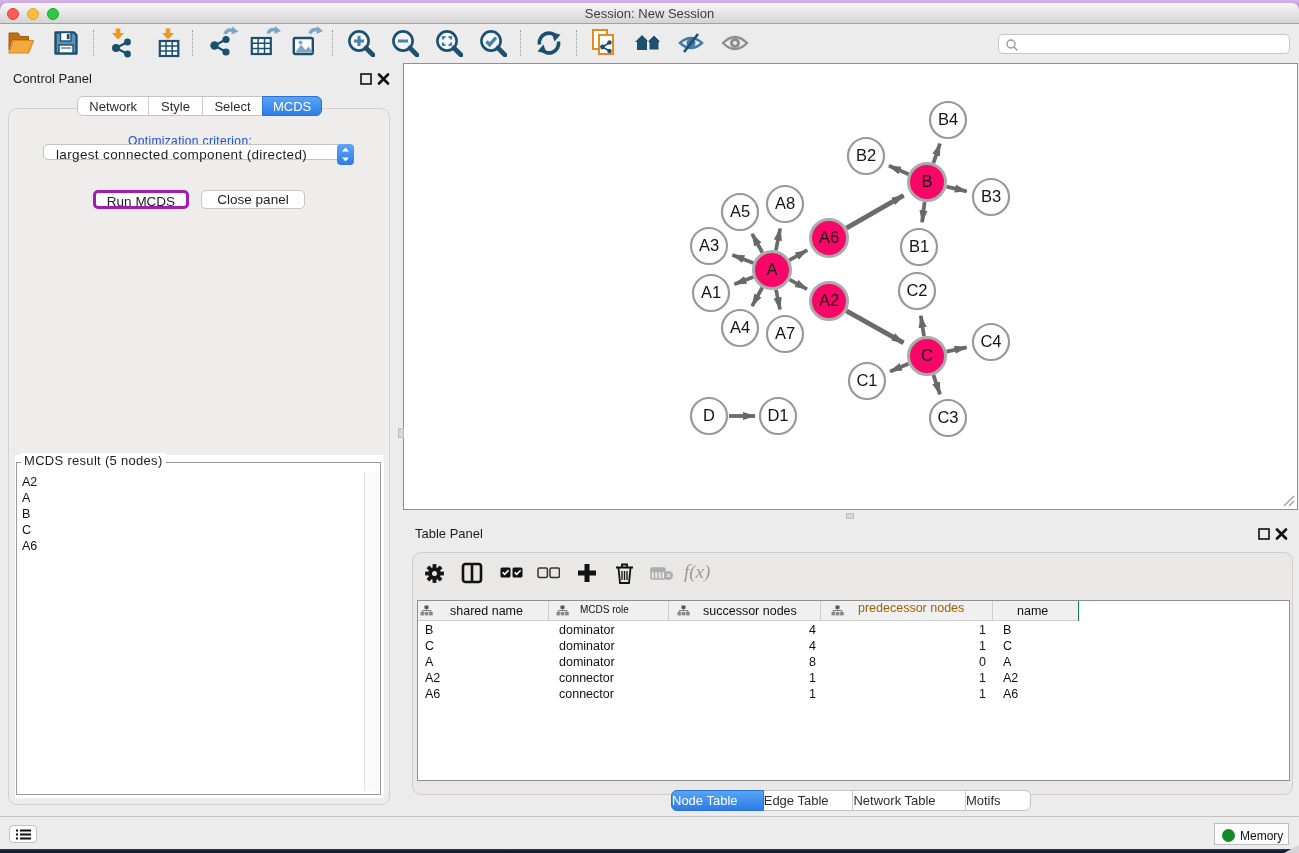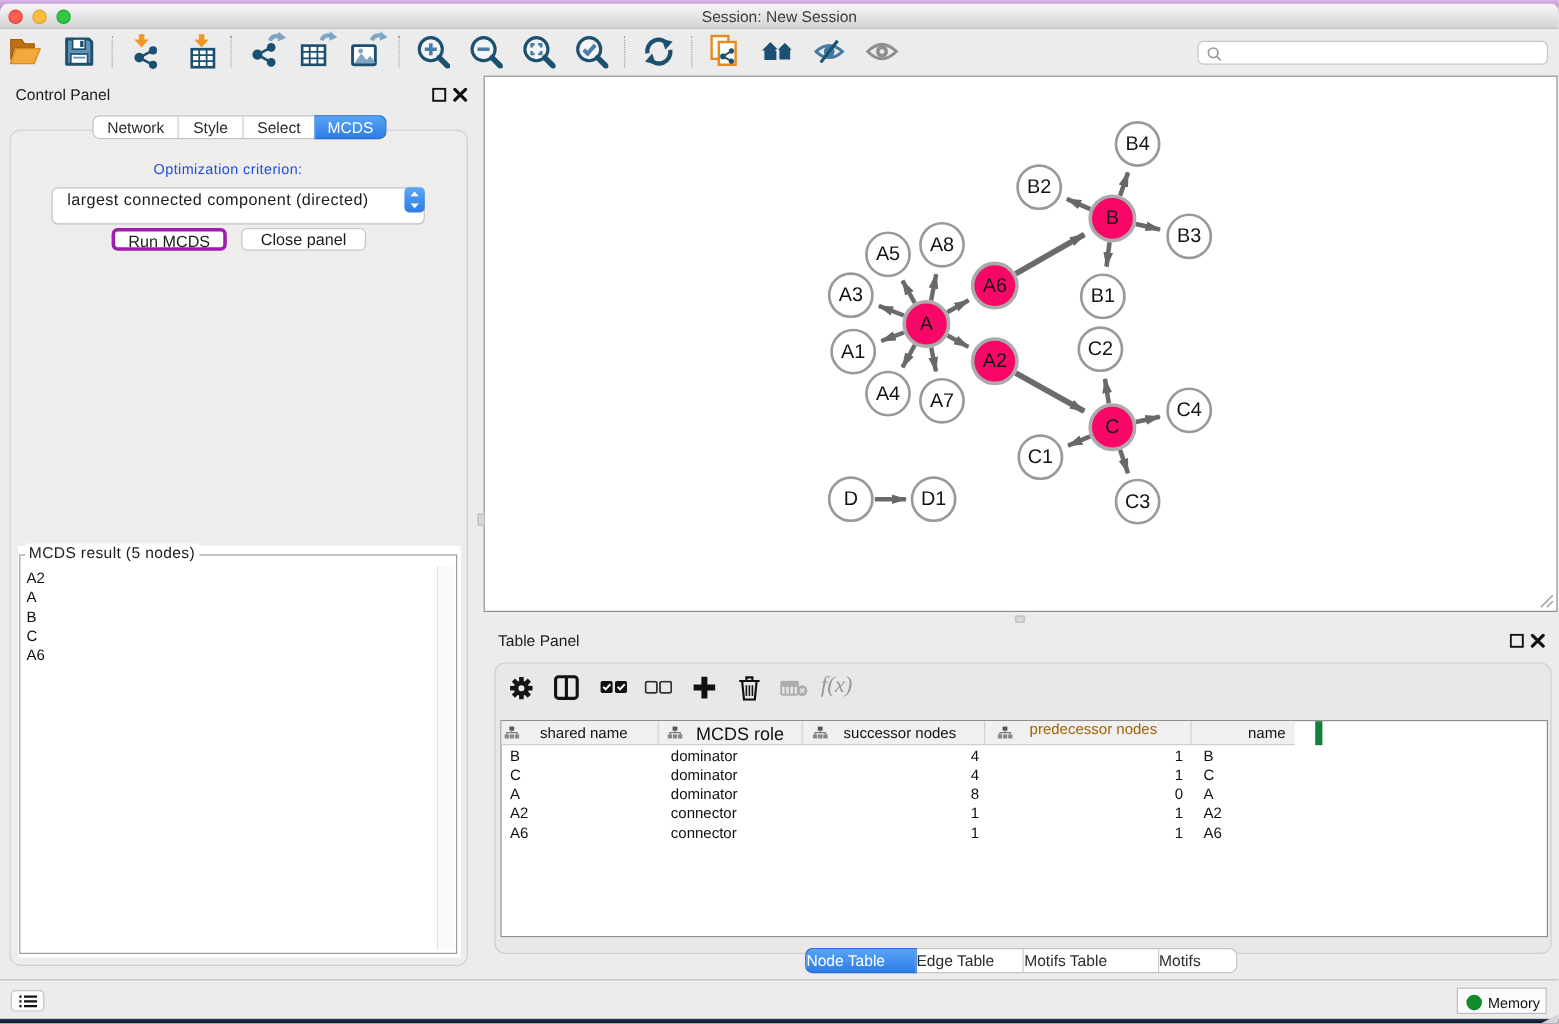--- a/index.html
+++ b/index.html
@@ -144,21 +144,21 @@
  <path d="M19 1.5 L28 10.5 M28 1.5 L19 10.5" stroke="#111" stroke-width="2.6" stroke-linecap="round"></path>
 </svg>
 <div class="abs" style="left:8px;top:108px;width:382px;height:697px;background:#eeedec;border:1px solid #d2d1d0;border-radius:9px"></div>
 <div class="abs" style="left:77px;top:96px;width:245px;height:20px;background:#fff;border:1px solid #c4c4c4;border-radius:6px;display:flex;font-size:13px;color:#2c2c2c;text-align:center;line-height:19px">
  <div style="flex:1.18;border-right:1px solid #ccc">Network</div>
  <div style="flex:0.88;border-right:1px solid #ccc">Style</div>
  <div style="flex:1.0;">Select</div>
  <div style="flex:0.97;background:linear-gradient(#58a4f6,#2e7ce6);color:#fff;border-radius:0 6px 6px 0;margin:-1px -1px -1px 0;border:1px solid #2a72d8">MCDS</div>
 </div>
 <div class="abs" style="left:128px;top:134px;font-size:12px;color:#1d4ed8;letter-spacing:0.35px">Optimization criterion:</div>
-<div class="abs" style="left:43px;top:156px;width:311px;height:31px;background:#fff;border:1px solid #c3c3c3;border-radius:5px;font-size:13.5px;color:#1d1d1d">
+<div class="abs" style="left:43px;top:144px;width:311px;height:16px;background:#fff;border:1px solid #c3c3c3;border-radius:5px;font-size:13.5px;color:#1d1d1d">
  <div style="padding:2px 0 0 12px;letter-spacing:0.35px">largest connected component (directed)</div>
  <div class="abs" style="right:-1px;top:-1px;width:17px;height:21px;background:linear-gradient(#5ba7f7,#2d7ce7);border-radius:4px">
   <svg width="17" height="21" viewBox="0 0 17 21">
         <path d="M8.5 3.5 L12 7.5 H5 z M8.5 17.5 L5 13.5 h7 z" fill="#fff"></path>
       </svg>
  </div>
 </div>
 <div class="abs" style="left:93px;top:190px;width:96px;height:19px;background:#fff;border:3px solid #a21caf;border-radius:5px;font-size:13.5px;text-align:center;line-height:18px;color:#1d1d1d">Run MCDS</div>
 <div class="abs" style="left:201px;top:190px;width:104px;height:19px;background:#fff;border:1px solid #c6c6c6;border-radius:5px;font-size:13.5px;text-align:center;line-height:18px;color:#1d1d1d">Close panel</div>
 
@@ -315,21 +315,21 @@
         <div style="position:absolute;left:32px;top:3px;font-size:12.5px;color:#111">shared name</div>
       </div>
       <div class="abs" style="left:131px;top:0;width:120px;height:20px;border-right:1px solid #cfcfcf;">
         <svg width="13" height="12" style="position:absolute;left:7px;top:4px">
           <rect x="4.5" y="0.5" width="4" height="3.4" fill="#555"></rect>
           <rect x="0.5" y="7" width="3.6" height="3.4" fill="#888"></rect>
           <rect x="4.8" y="7" width="3.6" height="3.4" fill="#888"></rect>
           <rect x="9.1" y="7" width="3.6" height="3.4" fill="#888"></rect>
           <path d="M6.5 3.9 V5.6 M2.3 7 V5.6 H10.9 V7" stroke="#777" stroke-width="1" fill="none"></path>
         </svg>
-        <div style="position:absolute;left:31px;top:3px;font-size:15px;color:#111">MCDS role</div>
+        <div style="position:absolute;left:31px;top:3px;font-size:10px;color:#111">MCDS role</div>
       </div>
       <div class="abs" style="left:251px;top:0;width:152px;height:20px;border-right:1px solid #cfcfcf;">
         <svg width="13" height="12" style="position:absolute;left:8px;top:4px">
           <rect x="4.5" y="0.5" width="4" height="3.4" fill="#555"></rect>
           <rect x="0.5" y="7" width="3.6" height="3.4" fill="#888"></rect>
           <rect x="4.8" y="7" width="3.6" height="3.4" fill="#888"></rect>
           <rect x="9.1" y="7" width="3.6" height="3.4" fill="#888"></rect>
           <path d="M6.5 3.9 V5.6 M2.3 7 V5.6 H10.9 V7" stroke="#777" stroke-width="1" fill="none"></path>
         </svg>
         <div style="position:absolute;left:34px;top:3px;font-size:12.5px;color:#111">successor nodes</div>
@@ -337,21 +337,21 @@
       <div class="abs" style="left:403px;top:0;width:172px;height:20px;border-right:1px solid #cfcfcf;">
         <svg width="13" height="12" style="position:absolute;left:10px;top:4px">
           <rect x="4.5" y="0.5" width="4" height="3.4" fill="#555"></rect>
           <rect x="0.5" y="7" width="3.6" height="3.4" fill="#888"></rect>
           <rect x="4.8" y="7" width="3.6" height="3.4" fill="#888"></rect>
           <rect x="9.1" y="7" width="3.6" height="3.4" fill="#888"></rect>
           <path d="M6.5 3.9 V5.6 M2.3 7 V5.6 H10.9 V7" stroke="#777" stroke-width="1" fill="none"></path>
         </svg>
         <div style="position:absolute;left:37px;top:0;font-size:12.5px;color:#a16207">predecessor nodes</div>
       </div>
-      <div class="abs" style="left:598px;top:0;width:86px;height:20px;border-right:6px solid #15803d;">
+      <div class="abs" style="left:575px;top:0;width:86px;height:20px;border-right:1px solid #15803d;">
         <div style="position:absolute;left:24px;top:3px;font-size:12.5px;color:#111">name</div>
       </div>
     </div>
  <div class="abs" style="left:0;top:20px;width:871px;height:159px">
       <div class="abs" style="top:2.0px;left:7px;font-size:12.5px;color:#111">B</div>
       <div class="abs" style="top:2.0px;left:141px;font-size:12.5px;color:#111">dominator</div>
       <div class="abs" style="top:2.0px;left:250px;width:148px;text-align:right;font-size:12.5px;color:#111">4</div>
       <div class="abs" style="top:2.0px;left:420px;width:148px;text-align:right;font-size:12.5px;color:#111">1</div>
       <div class="abs" style="top:2.0px;left:585px;font-size:12.5px;color:#111">B</div>
       <div class="abs" style="top:17.9px;left:7px;font-size:12.5px;color:#111">C</div>
@@ -373,21 +373,21 @@
       <div class="abs" style="top:65.6px;left:141px;font-size:12.5px;color:#111">connector</div>
       <div class="abs" style="top:65.6px;left:250px;width:148px;text-align:right;font-size:12.5px;color:#111">1</div>
       <div class="abs" style="top:65.6px;left:420px;width:148px;text-align:right;font-size:12.5px;color:#111">1</div>
       <div class="abs" style="top:65.6px;left:585px;font-size:12.5px;color:#111">A6</div>
     </div>
 </div>
 
 <div class="abs" style="left:671px;top:790px;width:360px;height:21px;background:#fff;border:1px solid #c4c4c4;border-radius:6px;display:flex;font-size:13px;color:#2c2c2c;text-align:left;line-height:20px">
  <div style="flex:92;background:linear-gradient(#58a4f6,#2e7ce6);color:#fff;border-radius:6px 0 0 6px;margin:-1px 0 -1px -1px;border:1px solid #2a72d8">Node Table</div>
  <div style="flex:90;border-right:1px solid #ccc">Edge Table</div>
- <div style="flex:113;border-right:1px solid #ccc">Motifs Table</div>
+ <div style="flex:113;border-right:1px solid #ccc">Network Table</div>
  <div style="flex:65">Motifs</div>
 </div>
 
 <div class="abs" style="left:846px;top:513px;width:8px;height:6px;background:#d8d8d8;border:1px solid #bdbdbd"></div>
 <div class="abs" style="left:398px;top:428px;width:6px;height:10px;background:#d8d8d8;border:1px solid #bdbdbd"></div>
 <div class="abs" style="left:0;top:816px;width:1299px;height:31px;background:#ececec;border-top:1px solid #c0c0c0"></div>
 <div class="abs" style="left:9px;top:825px;width:28px;height:18px;background:#fcfcfc;border:1px solid #c2c2c2;border-radius:4px">
  <svg style="margin:3px 0 0 6px" width="15" height="11" viewBox="0 0 15 11">
   <path d="M0 1.5 h2 M0 5.5 h2 M0 9.5 h2" stroke="#111" stroke-width="1.8"></path>
   <path d="M4 1.5 h11 M4 5.5 h11 M4 9.5 h11" stroke="#111" stroke-width="1.8"></path>

